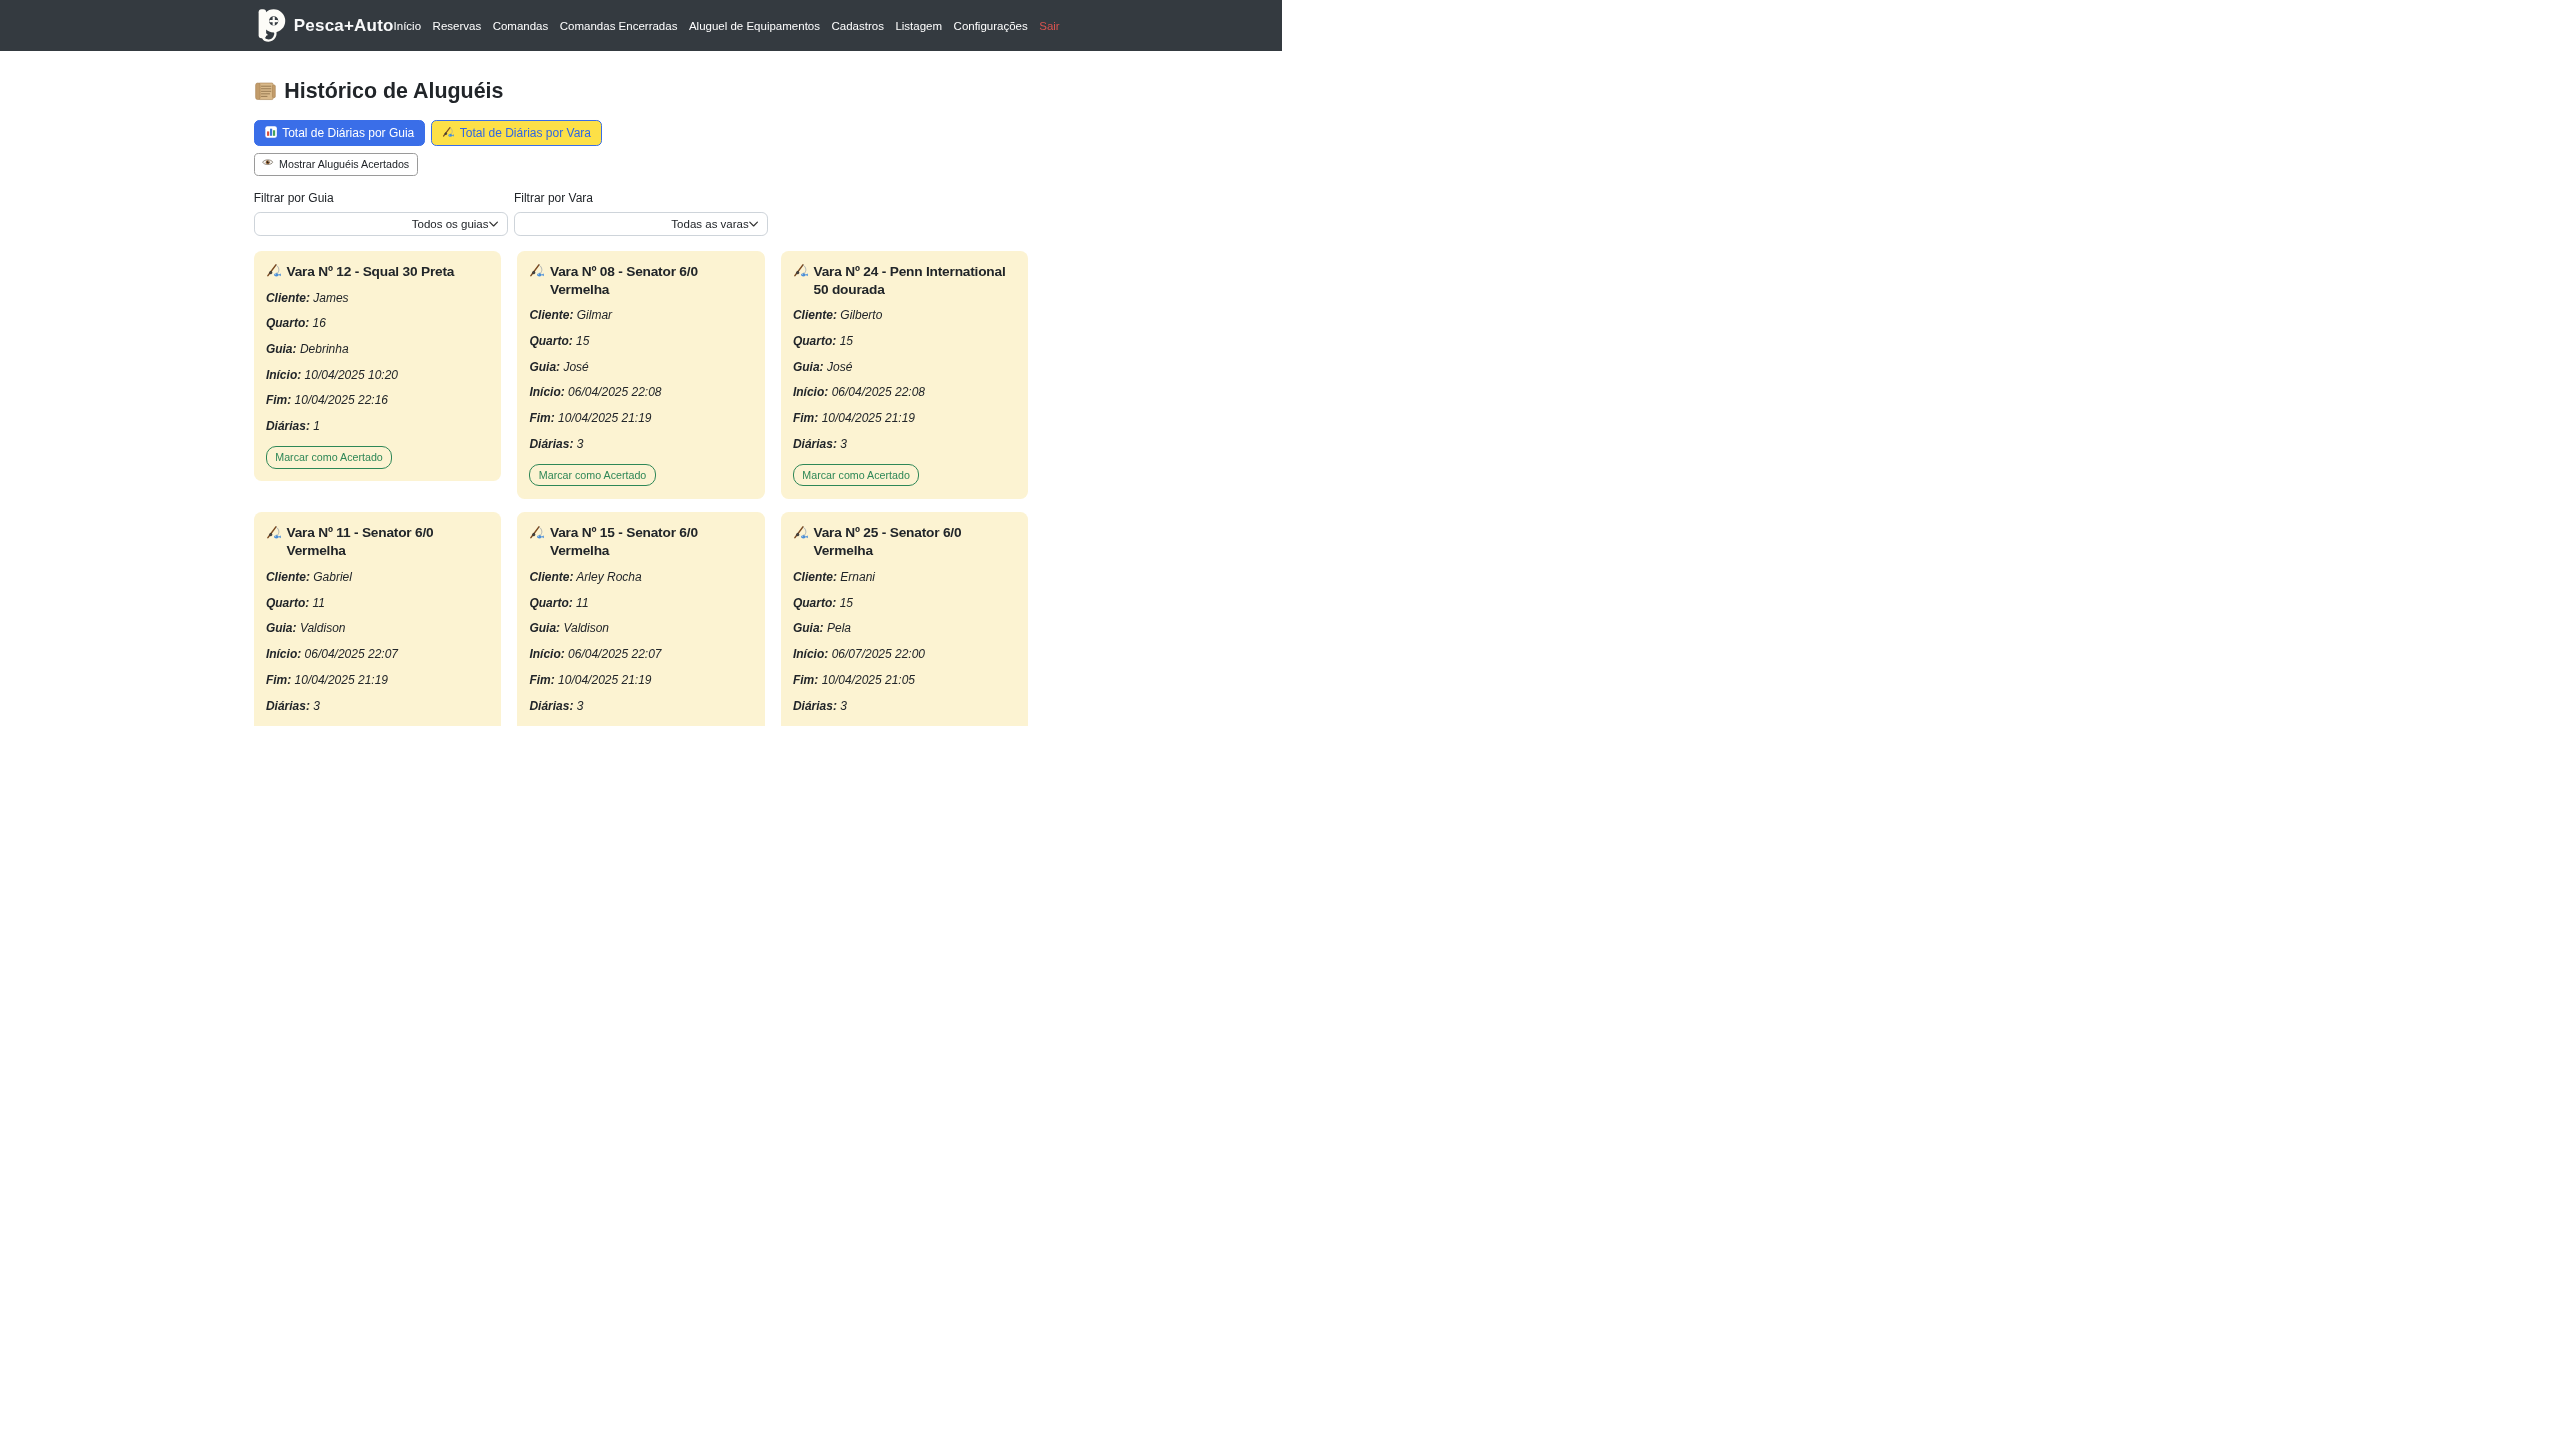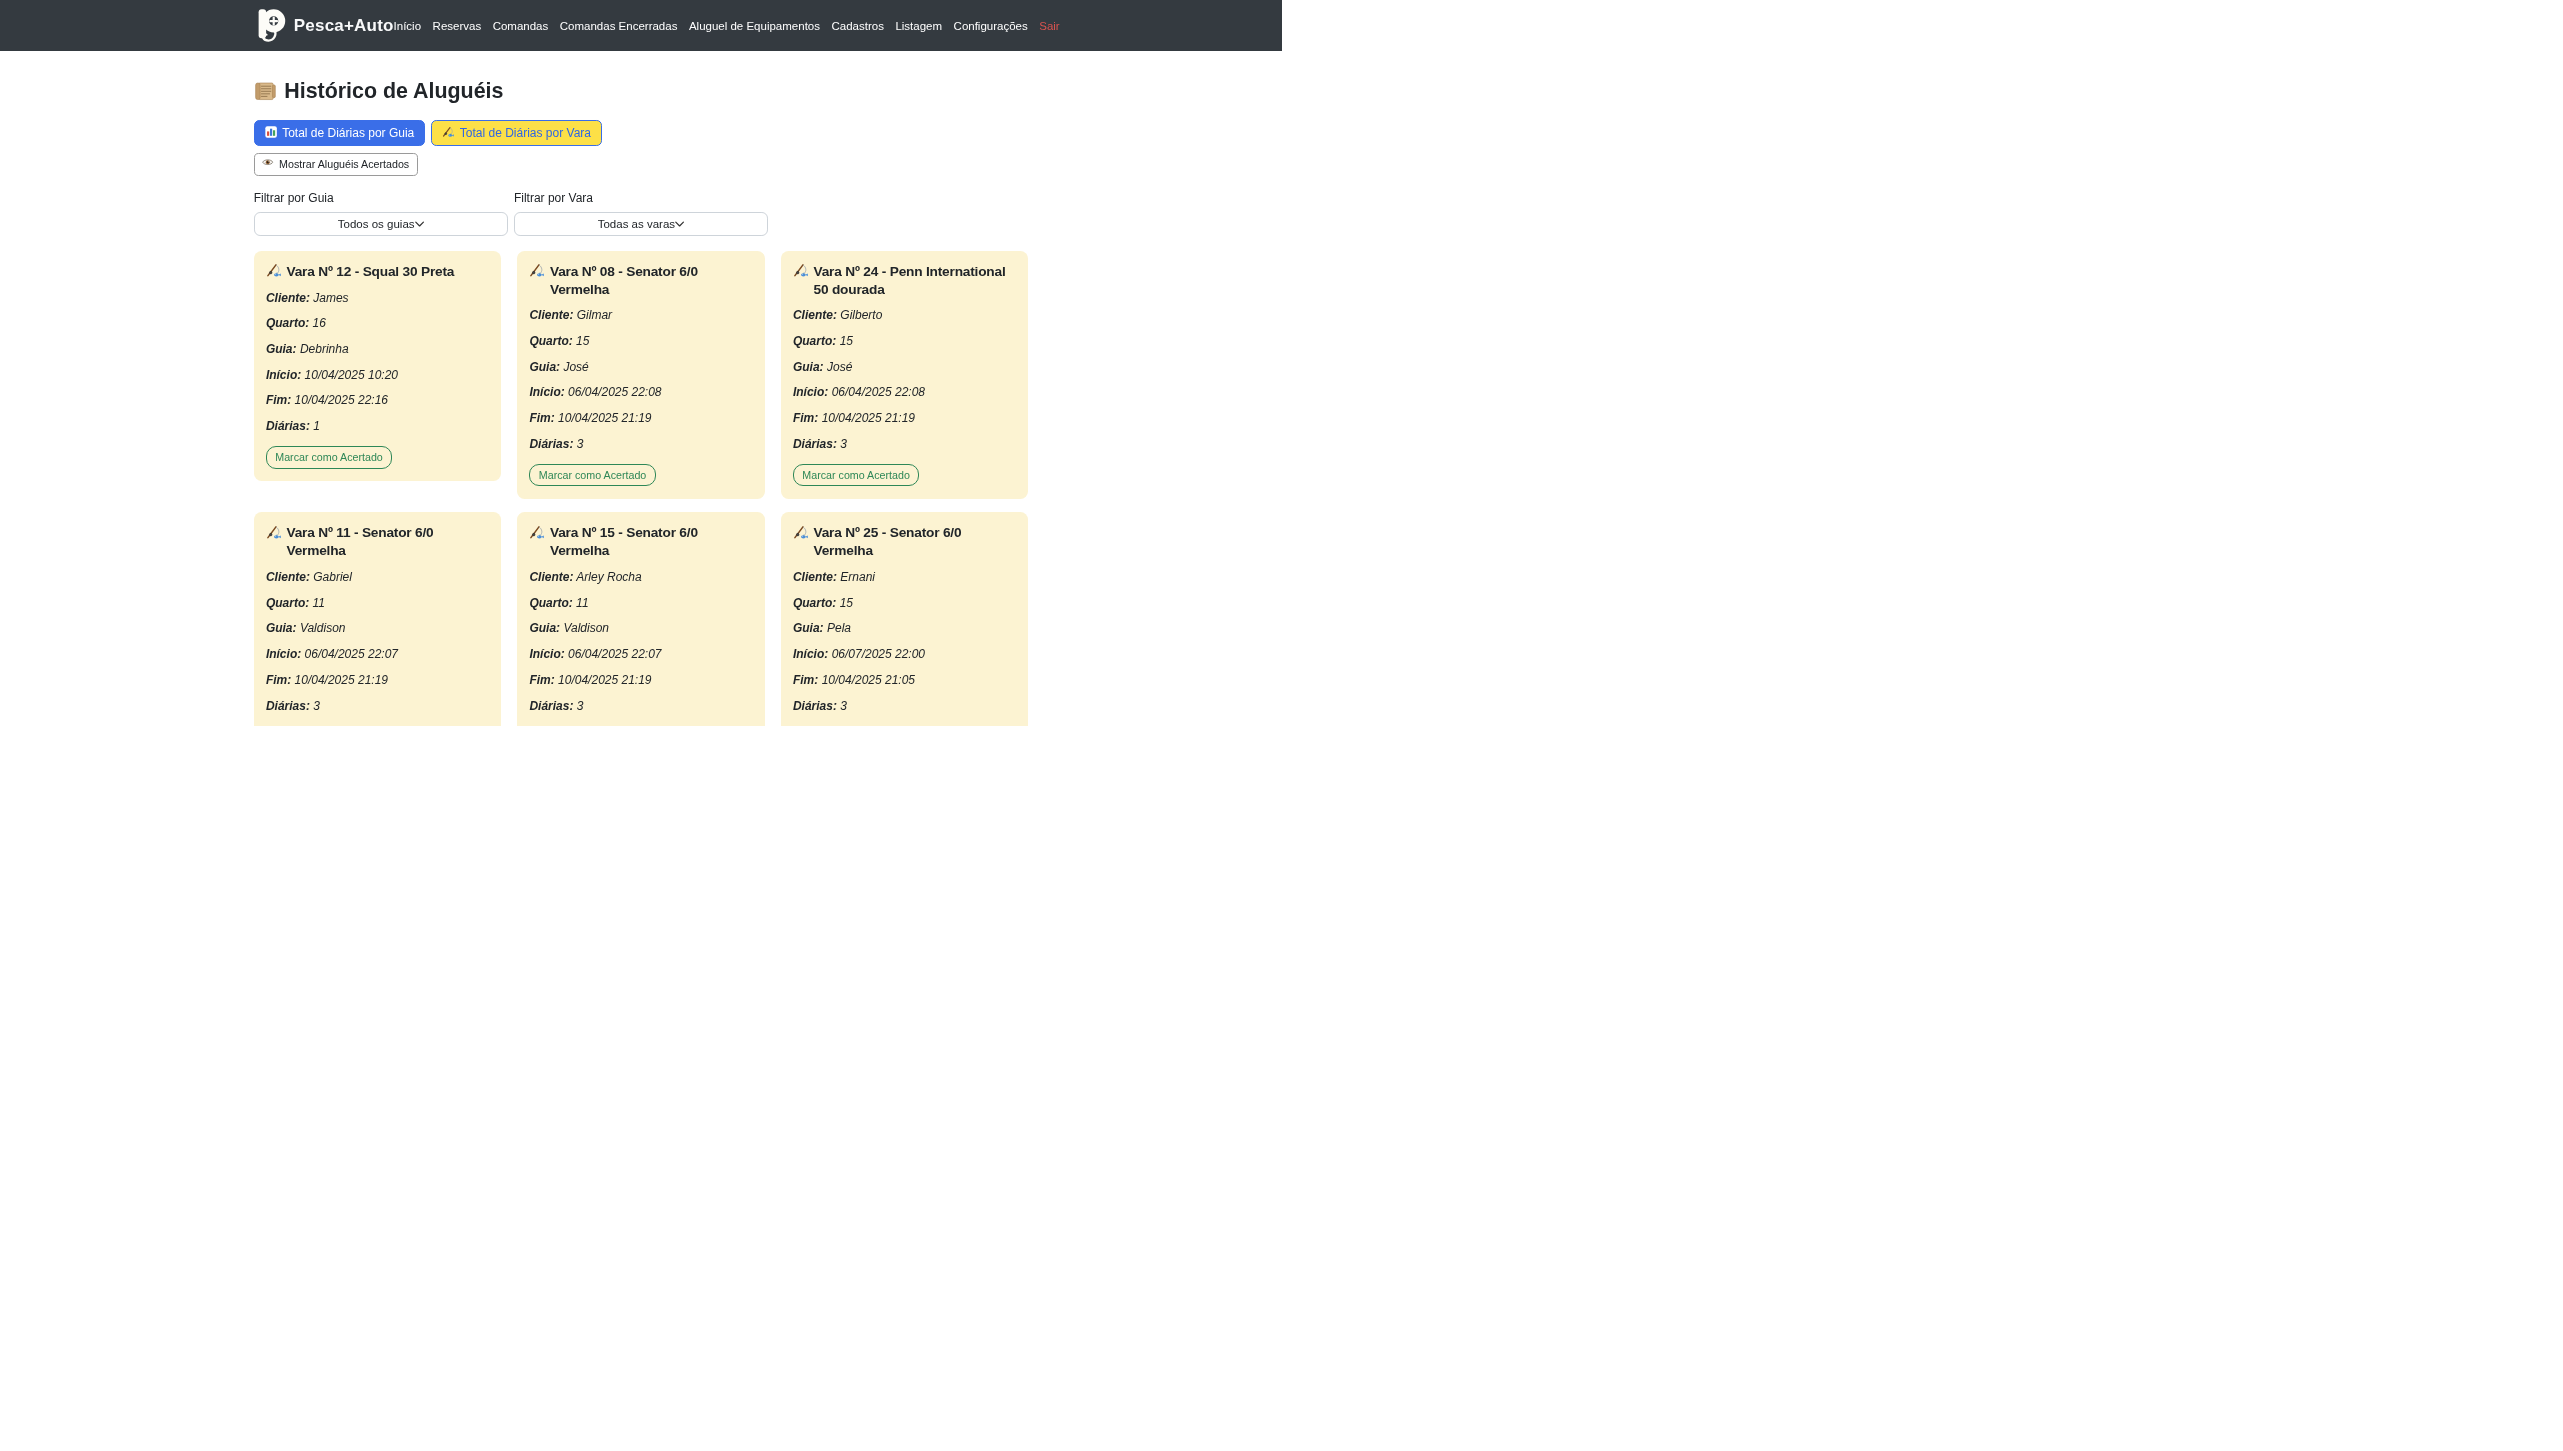--- a/index.html
+++ b/index.html
@@ -53,21 +53,21 @@
   .btn-light{
     background:#fff;border:0.8px solid #9a9a9a;color:#212529;
     font-size:10.7px;padding:3.8px 7.6px;border-radius:4.6px;
   }
   .icon-16{width:12.2px;height:12.2px;display:block;}
   
   .filters{margin-top:15.3px;display:grid;grid-template-columns:repeat(3,1fr);gap:6px;}
   .filter-label{font-size:12px;margin-bottom:6.9px;}
   .select{
     height:24px;border:0.8px solid var(--border);border-radius:6.1px;background:#fff;
-    display:flex;align-items:center;justify-content:center;
+    display:flex;align-items:center;justify-content:flex-end;
     padding:0 9.2px;font-size:11.5px;cursor:pointer;
   }
   .select .chev{width:9.2px;height:6.1px;flex:0 0 auto;}
   
   .cards{
     margin-top:14.5px;display:flex;flex-wrap:wrap;
     column-gap:16px;row-gap:13.7px;align-items:flex-start;
   }
   .card{
     width:calc((100% - 32px)/3);

